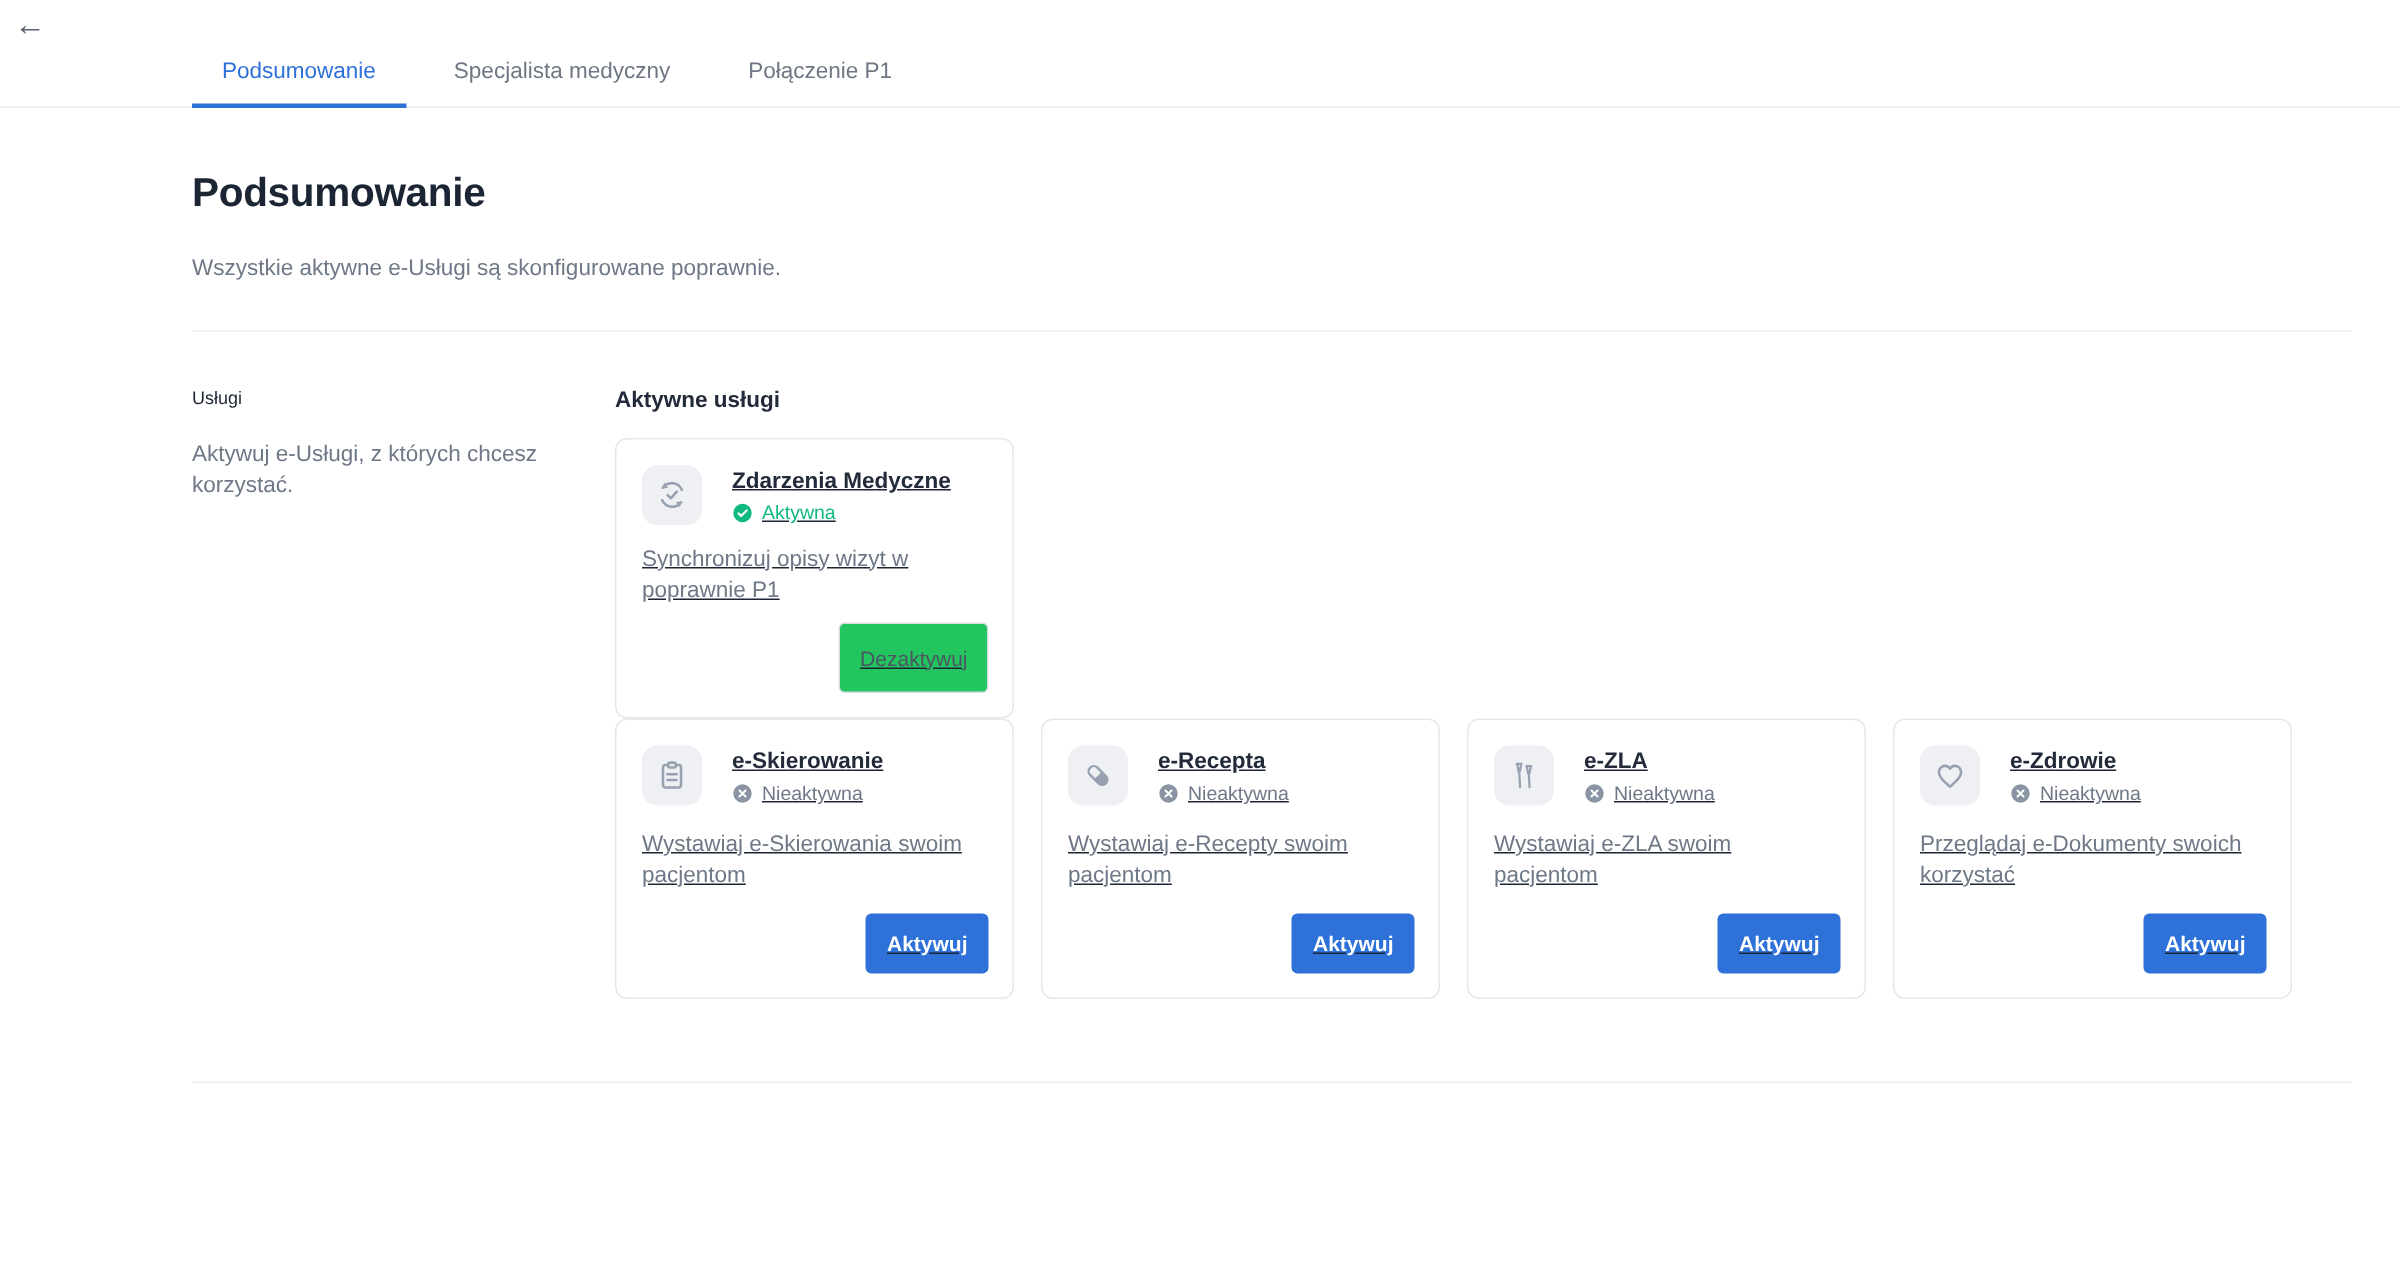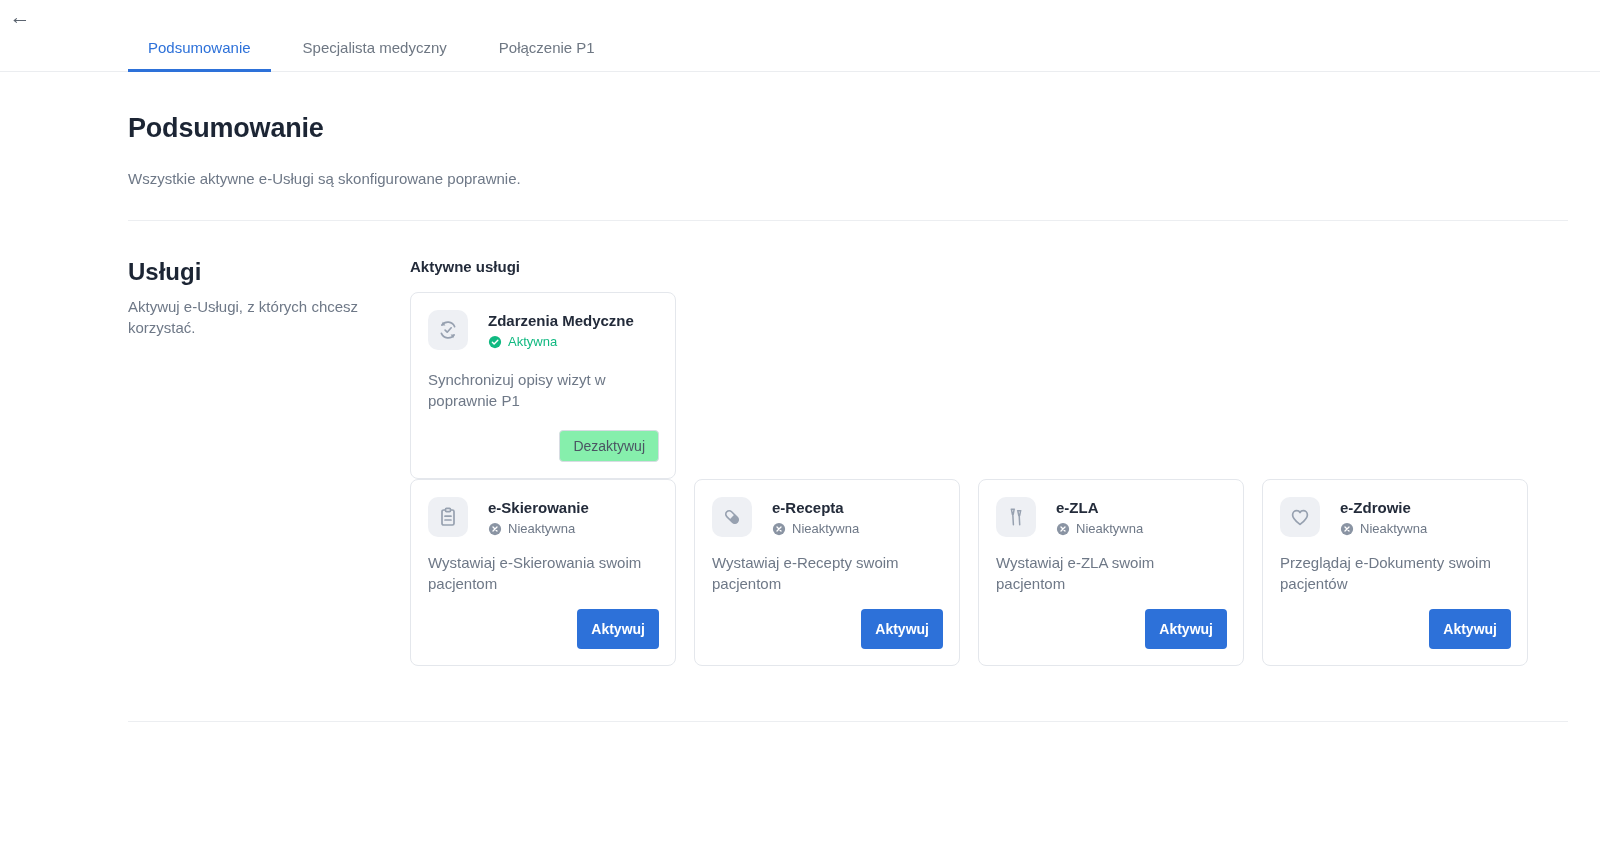--- a/index.html
+++ b/index.html
@@ -20,41 +20,41 @@
     height: 3px; background: #2d71d9; }
 
   .content { padding: 0 32px 0 128px; }
   .page-title { margin-top: 41px; font-size: 27px; font-weight: 700; color: #1c2534;
     letter-spacing: -0.2px; }
   .page-subtitle { margin-top: 26px; font-size: 15px; color: #6e7887; }
   .divider { border: none; border-top: 1px solid #eceef1; margin-top: 33px; }
 
   .section { display: flex; margin-top: 37px; }
   .col-left { width: 282px; flex-shrink: 0; }
-  .col-left h2 { font-size: 24px; font-weight: 700; color: #1c2534; margin-bottom: 10px; }
+  .col-left h2 { font-size: 12px; font-weight: 400; color: #1c2534; margin-bottom: 20px; }
   .col-left p { font-size: 15px; color: #6e7887; line-height: 21px; max-width: 235px; }
 
   .group-label { font-size: 15px; font-weight: 700; color: #232b3a; margin-bottom: 17px; }
   .group-inactive { margin-top: 42px; }
 
   .cards-row { display: flex; gap: 18px; }
   .card { width: 266px; height: 187px; border: 1px solid #e4e7ec; border-radius: 8px;
-    background: #fff; padding: 17px 16px 16px 17px; display: flex; flex-direction: column; }
+    background: #fff; padding: 17px 16px 16px 17px; display: flex; flex-direction: column; text-decoration: underline; }
   .card-head { display: flex; gap: 20px; }
   .icon-box { width: 40px; height: 40px; border-radius: 10px; background: #eef0f4;
     display: flex; align-items: center; justify-content: center; flex-shrink: 0; }
   .card-title { font-size: 15px; font-weight: 700; color: #232b3a; margin-top: 2px; }
   .status { display: flex; align-items: center; gap: 6px; margin-top: 5px; font-size: 13px; }
   .status-active { color: #10b981; }
   .status-inactive { color: #6e7887; }
   .card-desc-wrap { flex: 1; display: flex; align-items: center; }
   .card-desc { font-size: 15px; color: #6e7887; line-height: 21px; }
   .card-foot { display: flex; justify-content: flex-end; }
-  .btn-outline { background: #86efac; border: 1px solid #d8dce3; border-radius: 4px;
-    height: 32px; padding: 0 13px; font-size: 14px; color: #4b5563; cursor: pointer;
+  .btn-outline { background: #22c55e; border: 1px solid #d8dce3; border-radius: 4px;
+    height: 47px; padding: 0 13px; font-size: 14px; color: #4b5563; cursor: pointer;
     font-family: "Liberation Sans", sans-serif; }
   .btn-primary { background: #2d71d9; border: none; border-radius: 4px; height: 40px;
     padding: 0 14px; font-size: 14px; font-weight: 700; color: #ffffff; cursor: pointer;
     font-family: "Liberation Sans", sans-serif; }
 
   .bottom-divider { border: none; border-top: 1px solid #eceef1; margin: 55px 32px 0 128px; }
   svg { display: block; }
 </style>
 </head>
 <body>
@@ -227,21 +227,21 @@
                   <svg width="14" height="14" viewBox="0 0 16 16">
                     <circle cx="8" cy="8" r="7" fill="#8a94a3"></circle>
                     <path d="M5.7 5.7 l4.6 4.6 M10.3 5.7 l-4.6 4.6" stroke="#fff" stroke-width="1.5" stroke-linecap="round"></path>
                   </svg>
                 </span>
                 <span>Nieaktywna</span>
               </div>
             </div>
           </div>
           <div class="card-desc-wrap">
-            <div class="card-desc">Przeglądaj e-Dokumenty swoim pacjentów</div>
+            <div class="card-desc">Przeglądaj e-Dokumenty swoich korzystać</div>
           </div>
           <div class="card-foot">
             <button class="btn-primary">Aktywuj</button>
           </div>
         </div>
 
       </div>
     </div>
   </div>
 </main>

